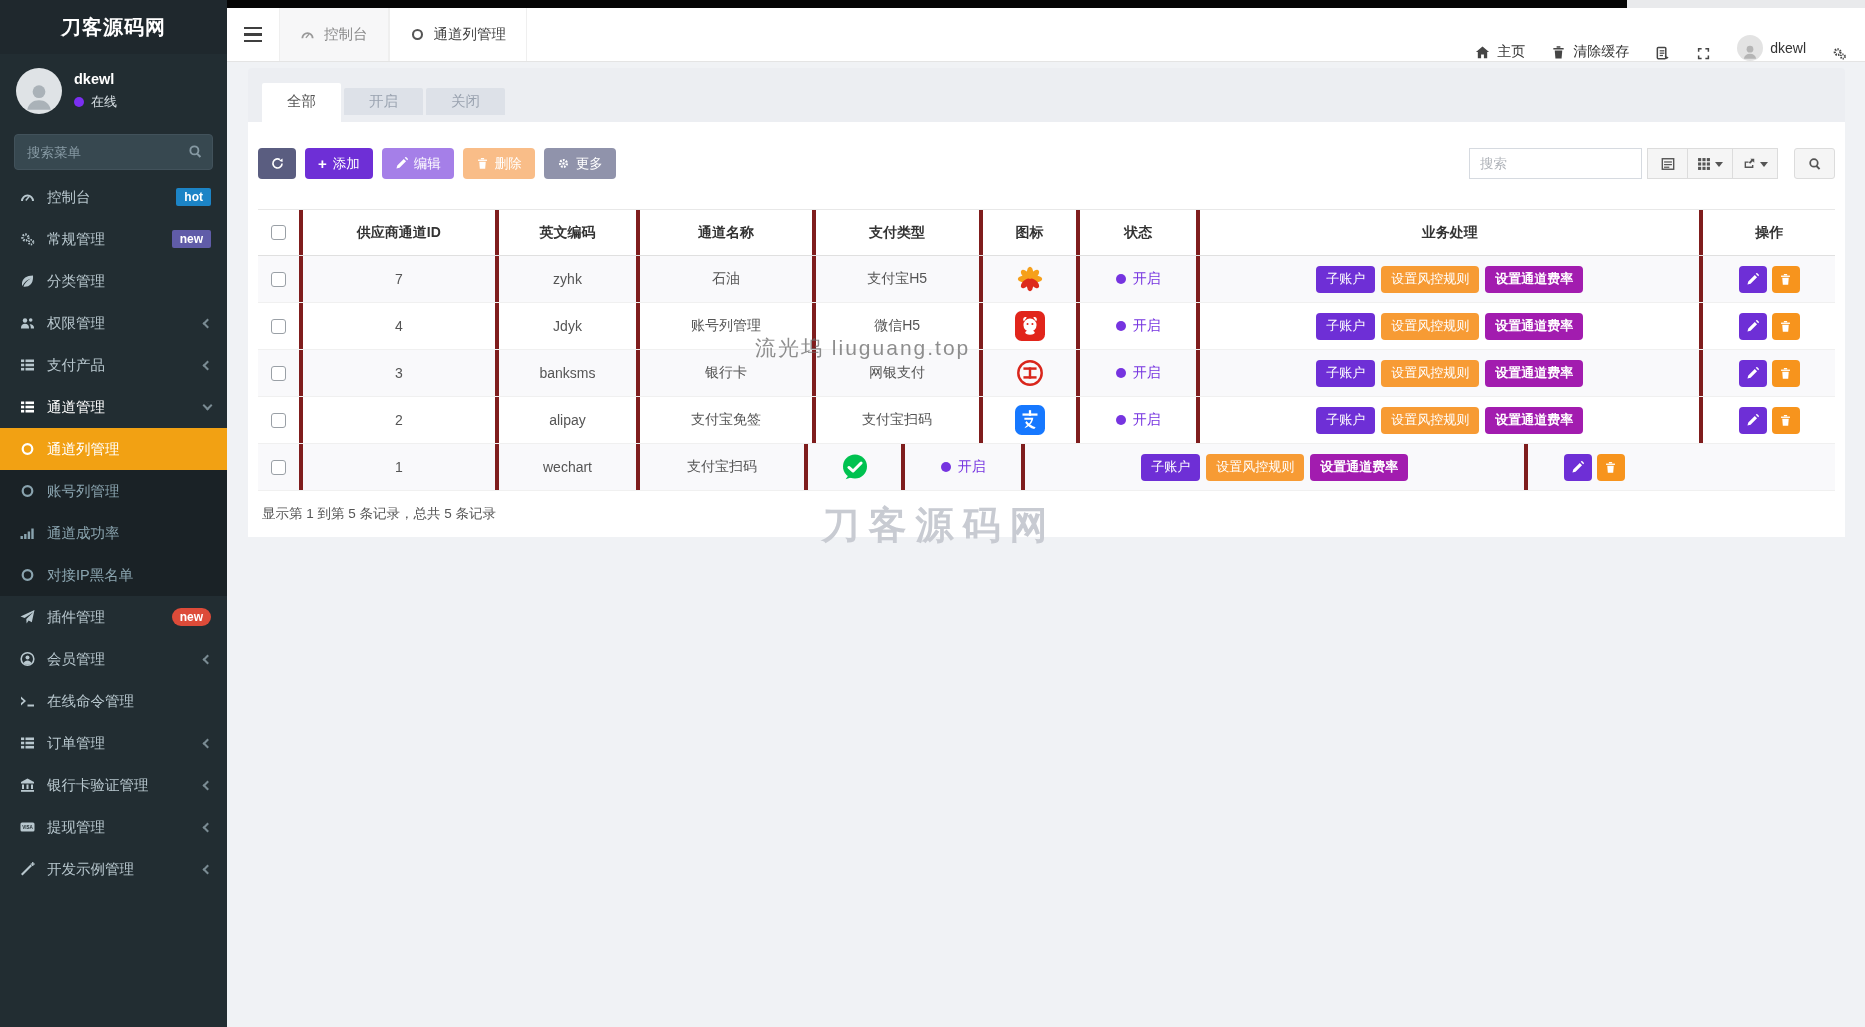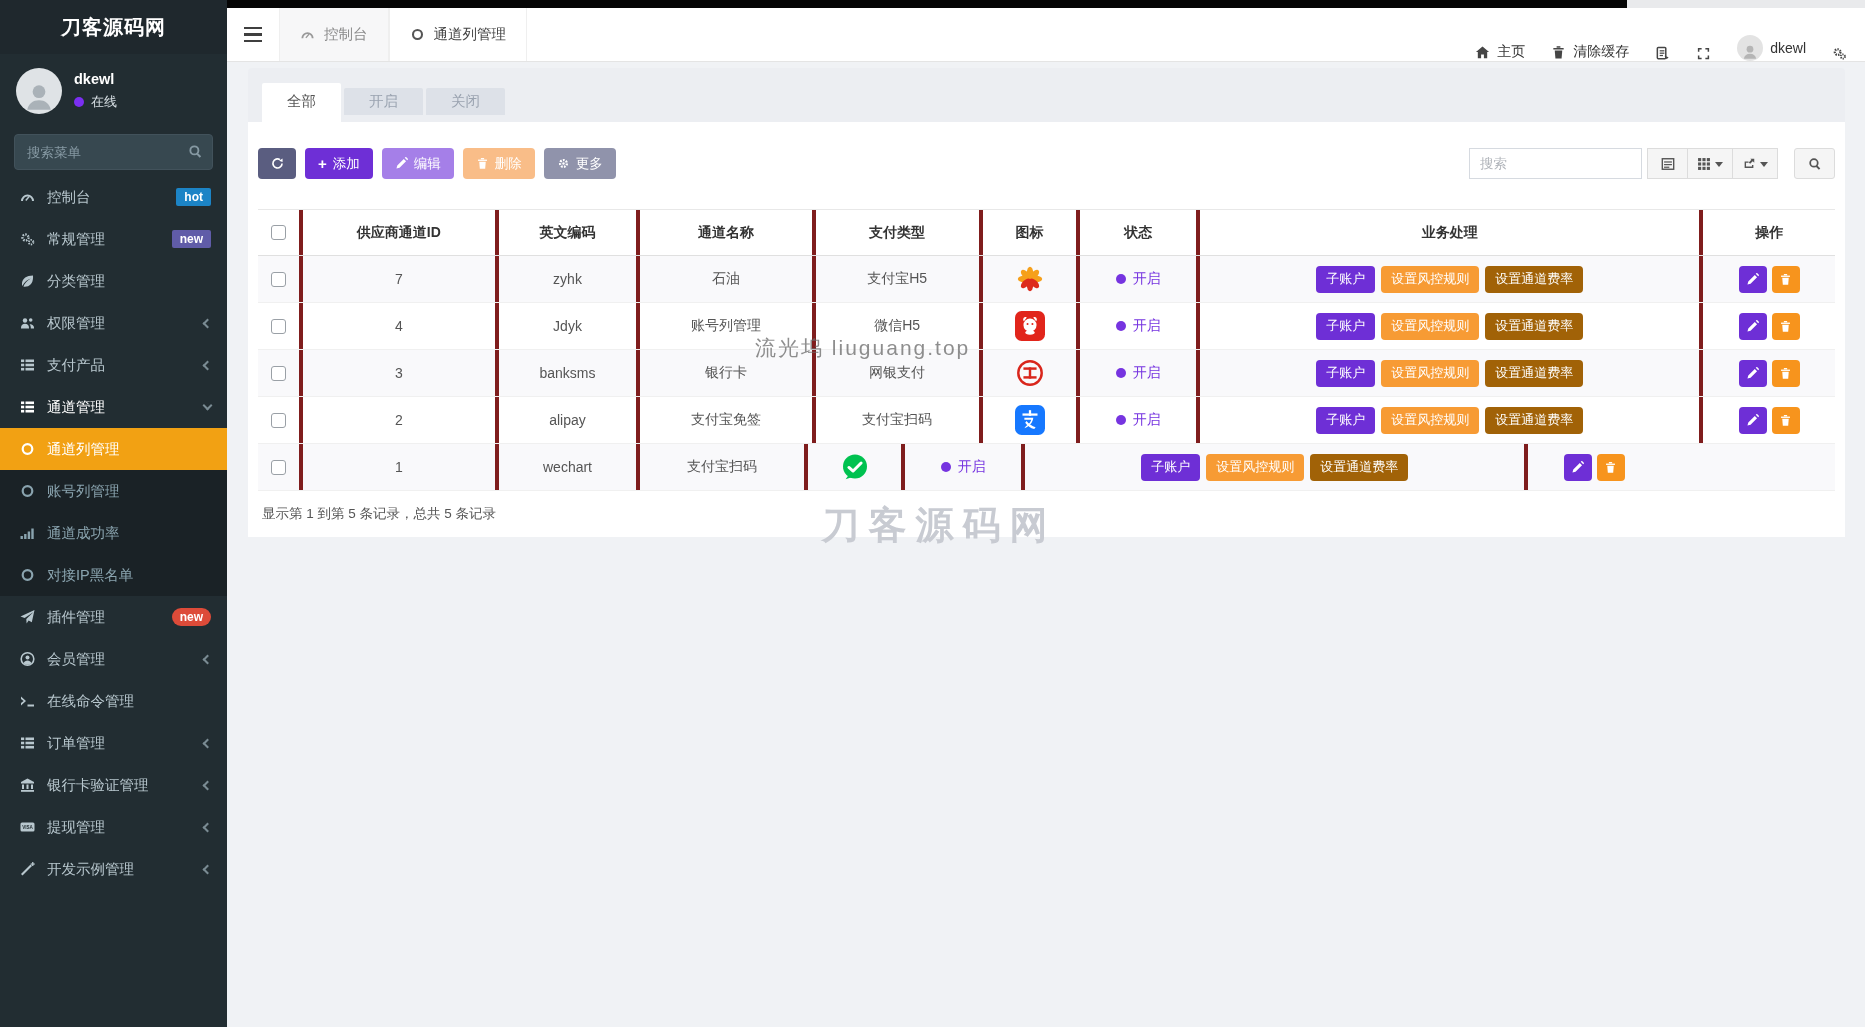--- a/index.html
+++ b/index.html
@@ -115,21 +115,21 @@
   .cb { width:15px; height:15px; border:1.6px solid #9aa0a6; border-radius:3px; background:#fff;
     display:inline-block; cursor:pointer; }
   .payicon { width:30px; height:30px; }
   .sdot { width:10px; height:10px; border-radius:50%; background:#7634e0; display:inline-block;
     margin-right:7px; }
   .stx { color:#7634e0; }
   .chip { height:27px; border:none; border-radius:4px; color:#fff; font-size:13px; padding:0 10px;
     cursor:pointer; font-family:inherit; }
   .chip-purple { background:#6e2fd6; }
   .chip-orange { background:#f79b34; }
-  .chip-slate { background:#a16207; }
+  .chip-slate { background:#a21caf;font-weight:bold; }
   .opbtn { width:28px; height:27px; border:none; border-radius:4px; color:#fff; display:inline-flex;
     align-items:center; justify-content:center; cursor:pointer; }
   .opbtn svg { width:13px; height:13px; }
   .op-edit { background:#6e2fd6; }
   .op-del { background:#f7941d; }
   .tfoot { margin-top:14px; padding-left:4px; font-size:13.5px; color:#555; }
 
   .wm-small { position:absolute; left:528px; top:272px; font-size:21px; color:#6f6f6f;
     opacity:.78; letter-spacing:2px; font-weight:500; pointer-events:none; z-index:5; }
   .wm-large { position:absolute; left:712px; top:438px; transform:translateX(-50%);

